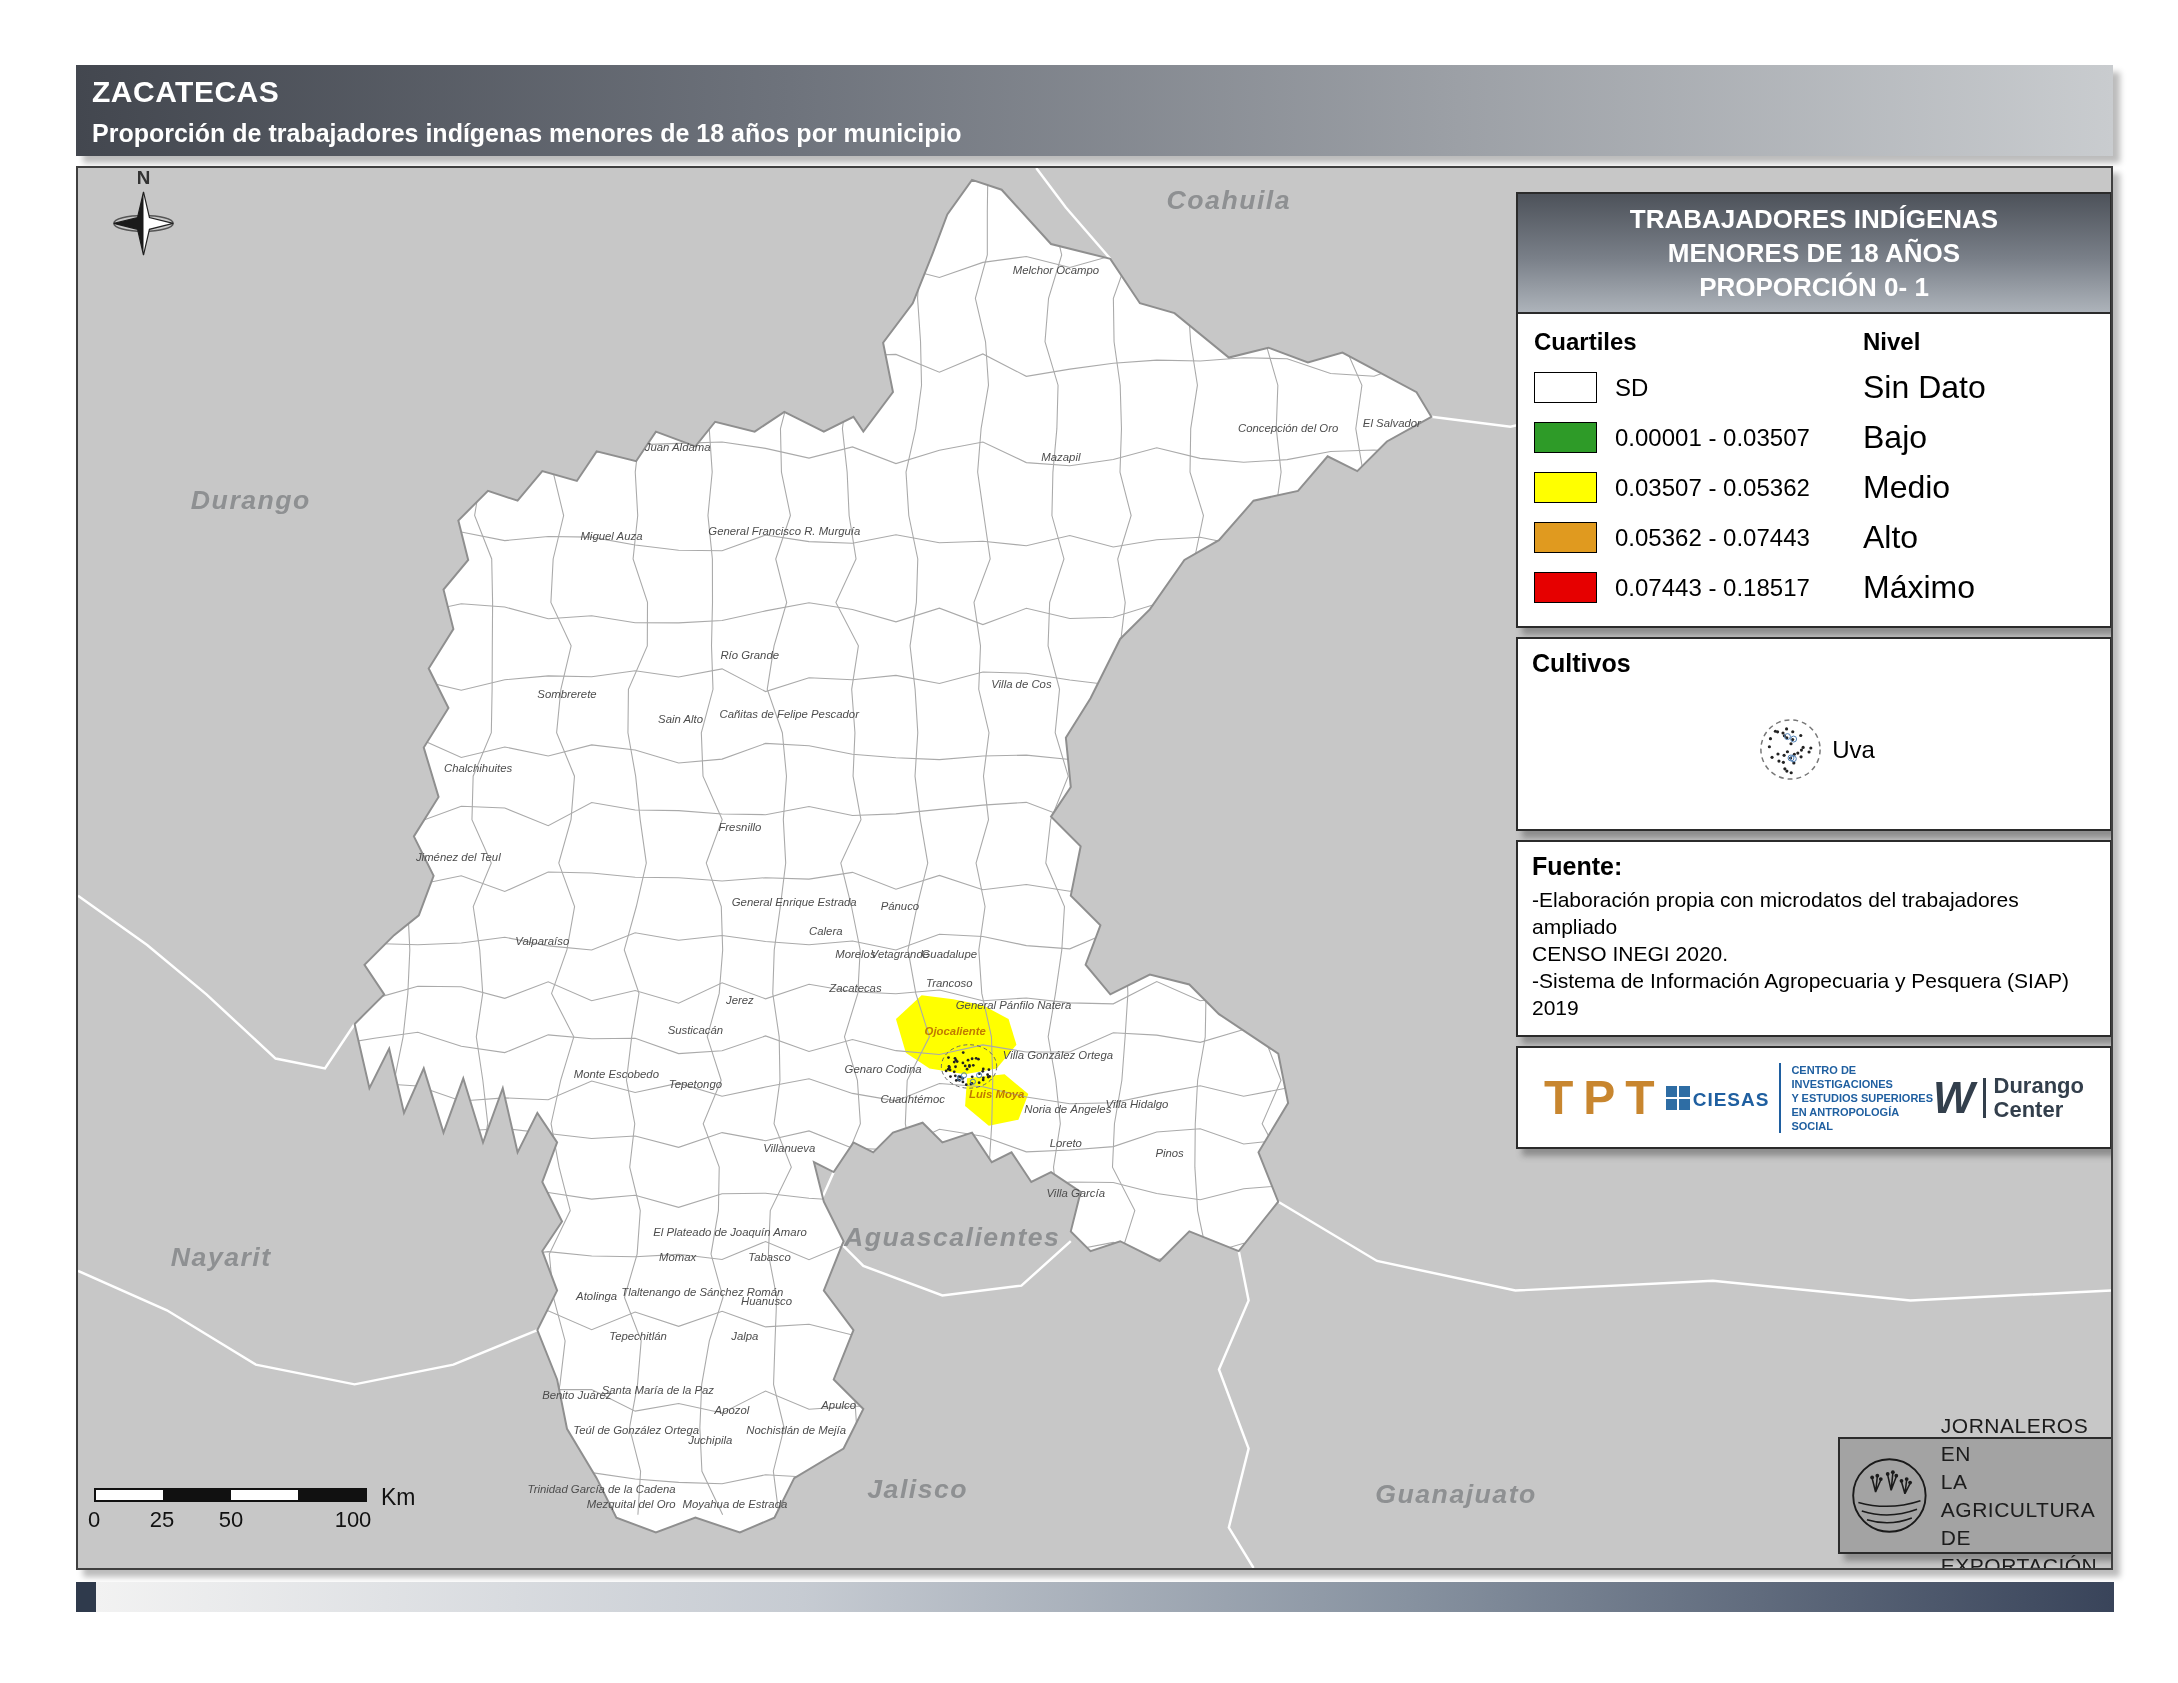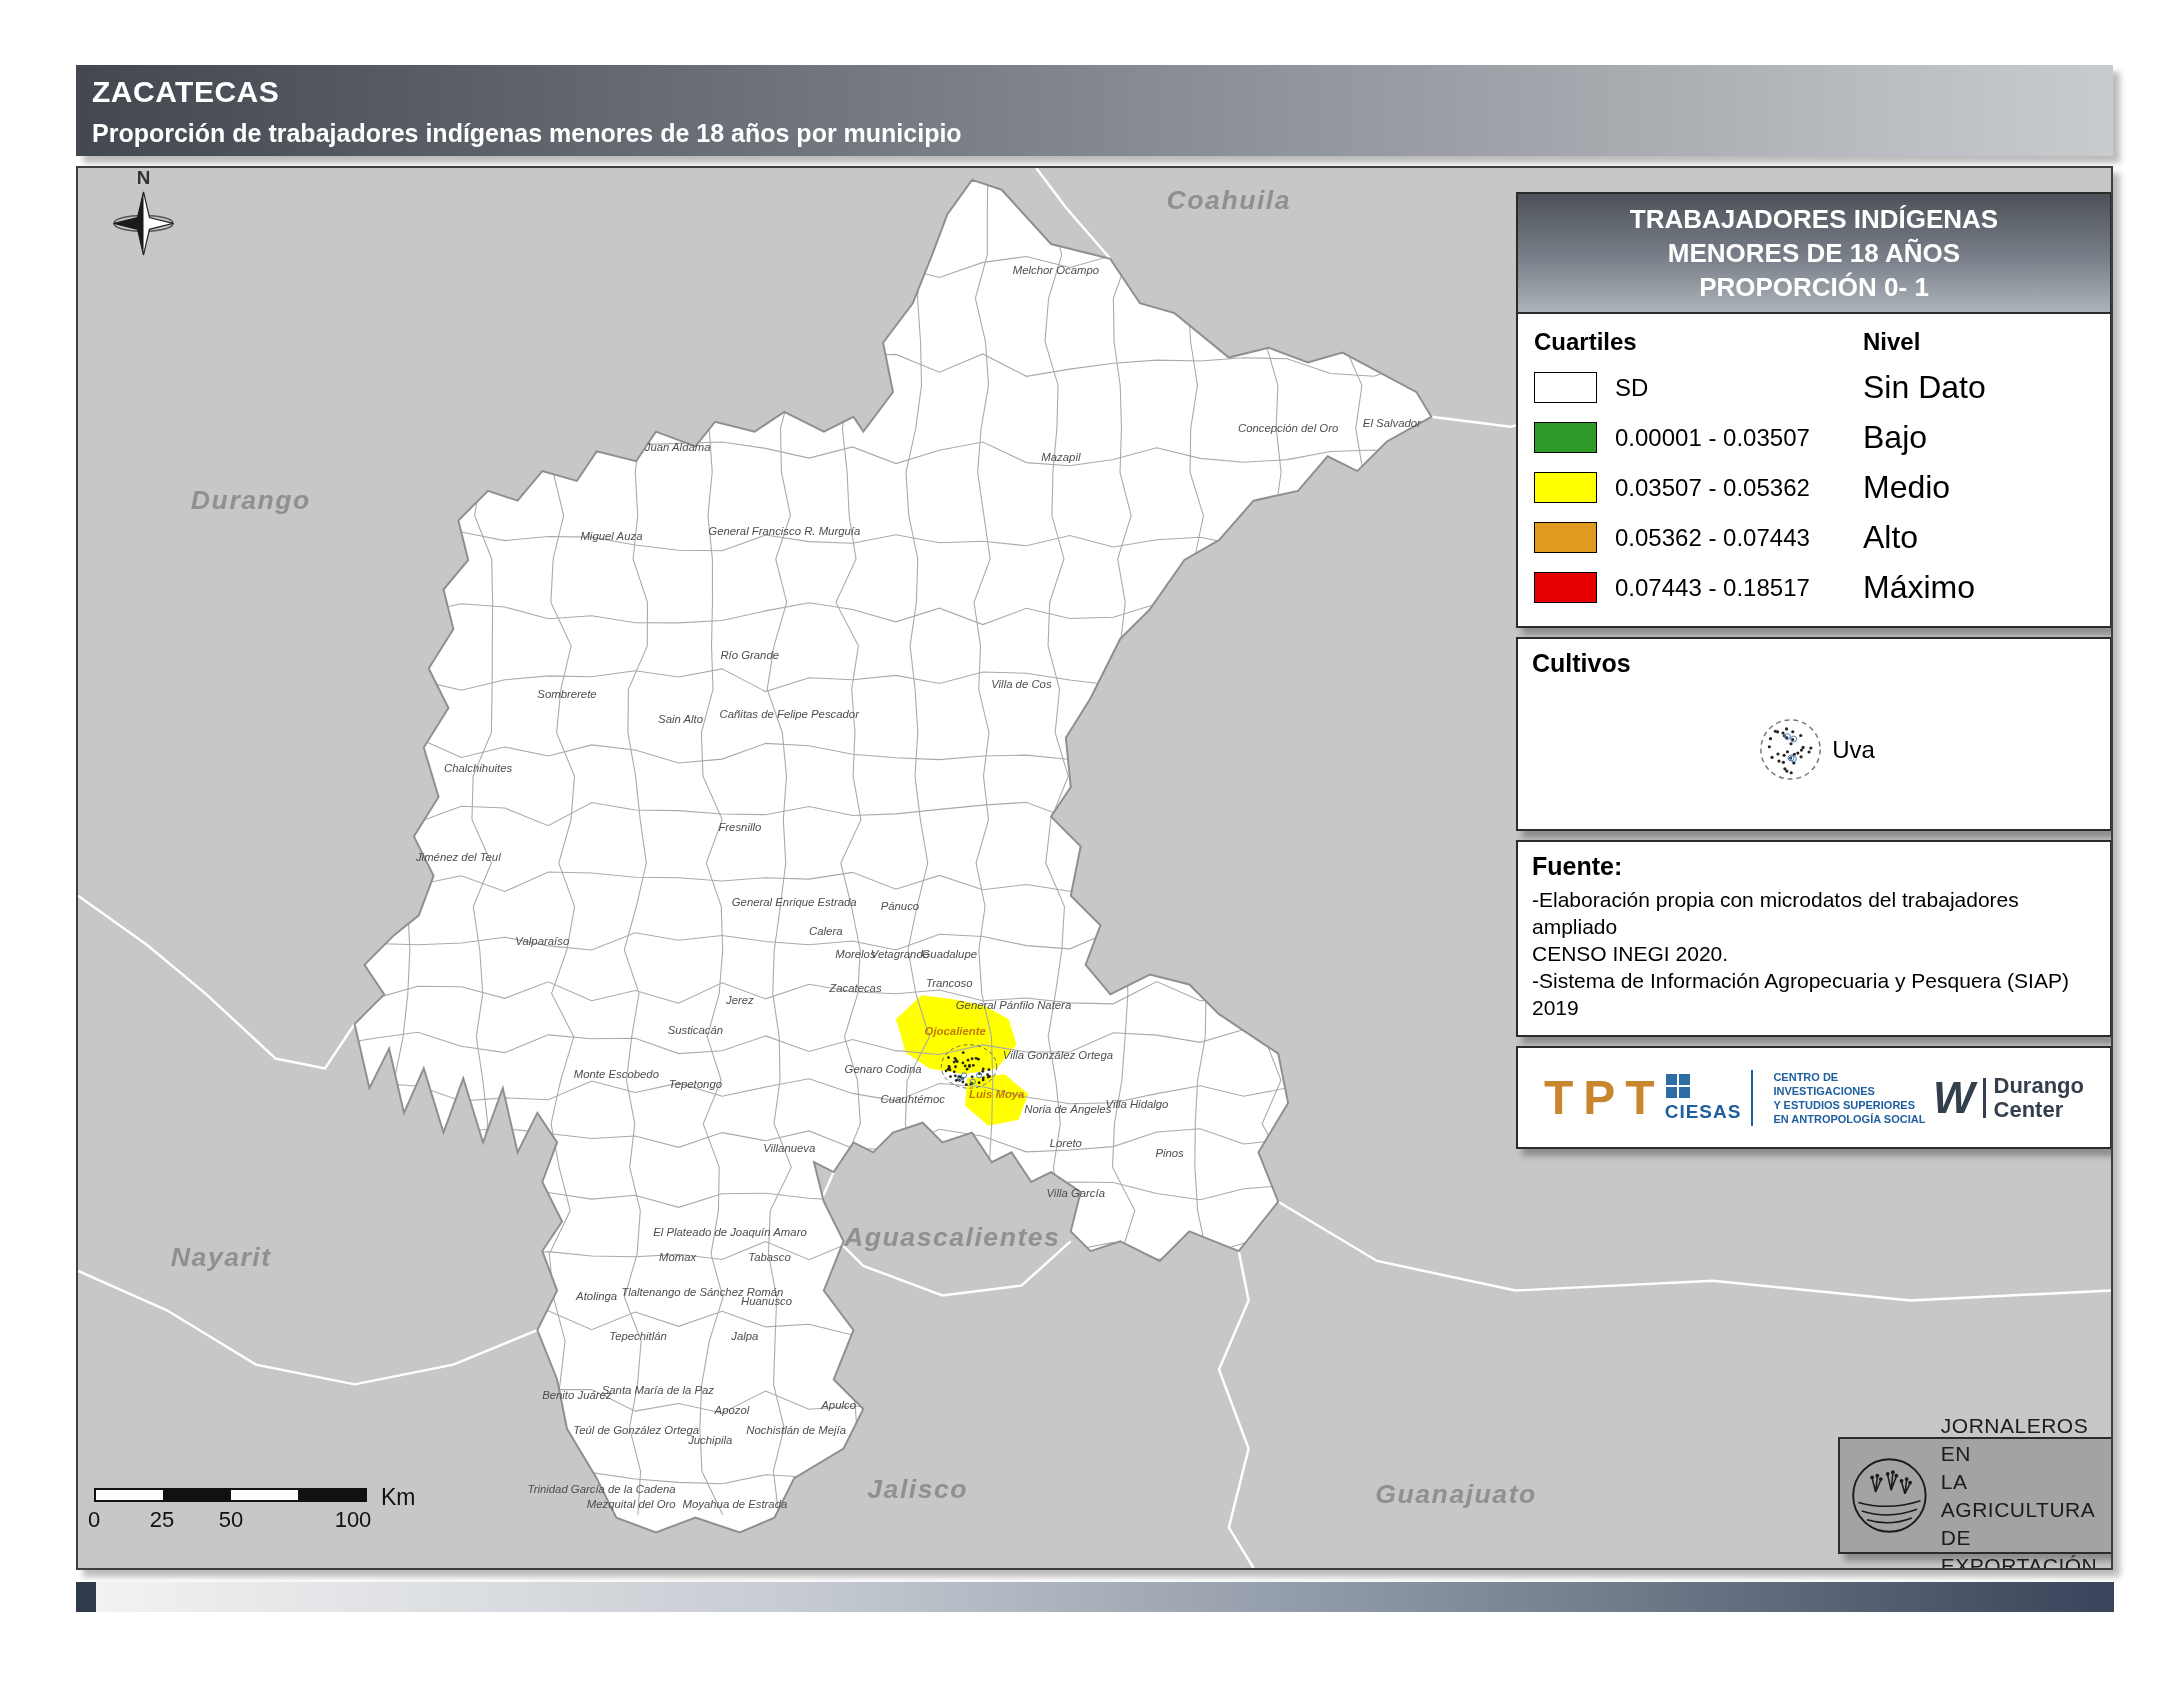--- a/index.html
+++ b/index.html
@@ -38,23 +38,23 @@
   .cult-item{display:flex;align-items:center;justify-content:center;gap:4px;padding:34px 0 42px}
   .cult-label{font-size:24px;color:#000}
 
   .fuente-box{padding:10px 14px 14px}
   .fuente-title{font-size:25px;font-weight:bold;margin-bottom:5px;color:#000}
   .fuente-line{font-size:21px;line-height:27px;color:#000}
 
   .logos-box{display:flex;align-items:center;justify-content:space-between;padding:12px 26px;height:103px}
   .tpt{font-weight:bold;font-size:48px;letter-spacing:10px;color:#c8862f}
   .ciesas{display:flex;align-items:center;gap:10px}
-  .ciesas-left{display:flex;flex-direction:column;align-items:flex-start;gap:2px}
+  .ciesas-left{display:flex;flex-direction:row;align-items:flex-end;gap:2px}
   .ciesas-name{color:#1f5fa0;font-weight:bold;font-size:19px;letter-spacing:1px}
-  .ciesas-desc{border-left:2px solid #1f5fa0;padding-left:20px}
+  .ciesas-desc{border-left:2px solid #1f5fa0;padding-left:10px}
   .ciesas-desc div{color:#1f5fa0;font-size:11px;font-weight:bold;line-height:14px}
   .wilson{display:flex;align-items:center;gap:8px;color:#333f4c}
   .wilson-mark{font-size:44px;font-weight:bold;font-style:italic}
   .wilson-bar{width:3px;height:40px;background:#333f4c}
   .wilson-name div{font-size:22px;font-weight:bold;line-height:24px}
 
   .jorn-box{position:absolute;left:1760px;top:1269px;width:281px;height:117px;border:2px solid #2b2b2b;background:#a3a3a3;
     box-shadow:6px 7px 6px rgba(70,70,70,.45);display:flex;align-items:center;gap:10px;padding:8px}
   .jorn-text div{font-size:21px;line-height:28px;color:#1c1c1c;letter-spacing:0.5px}
 

